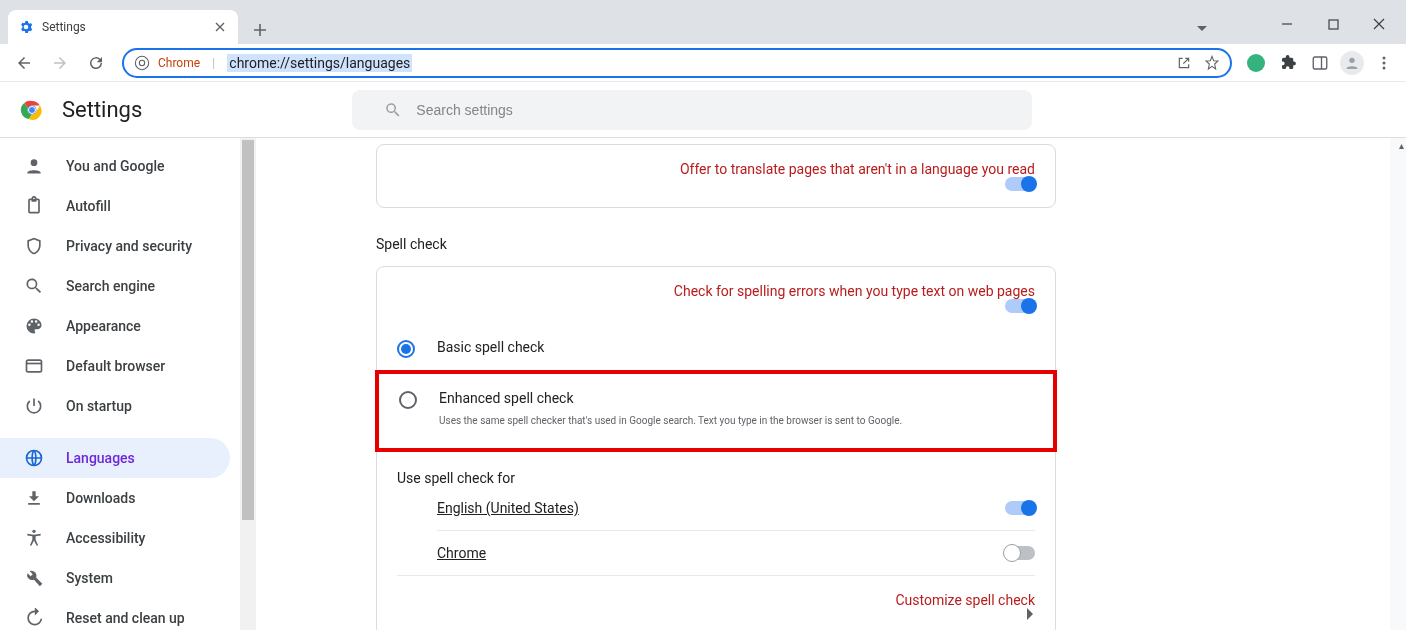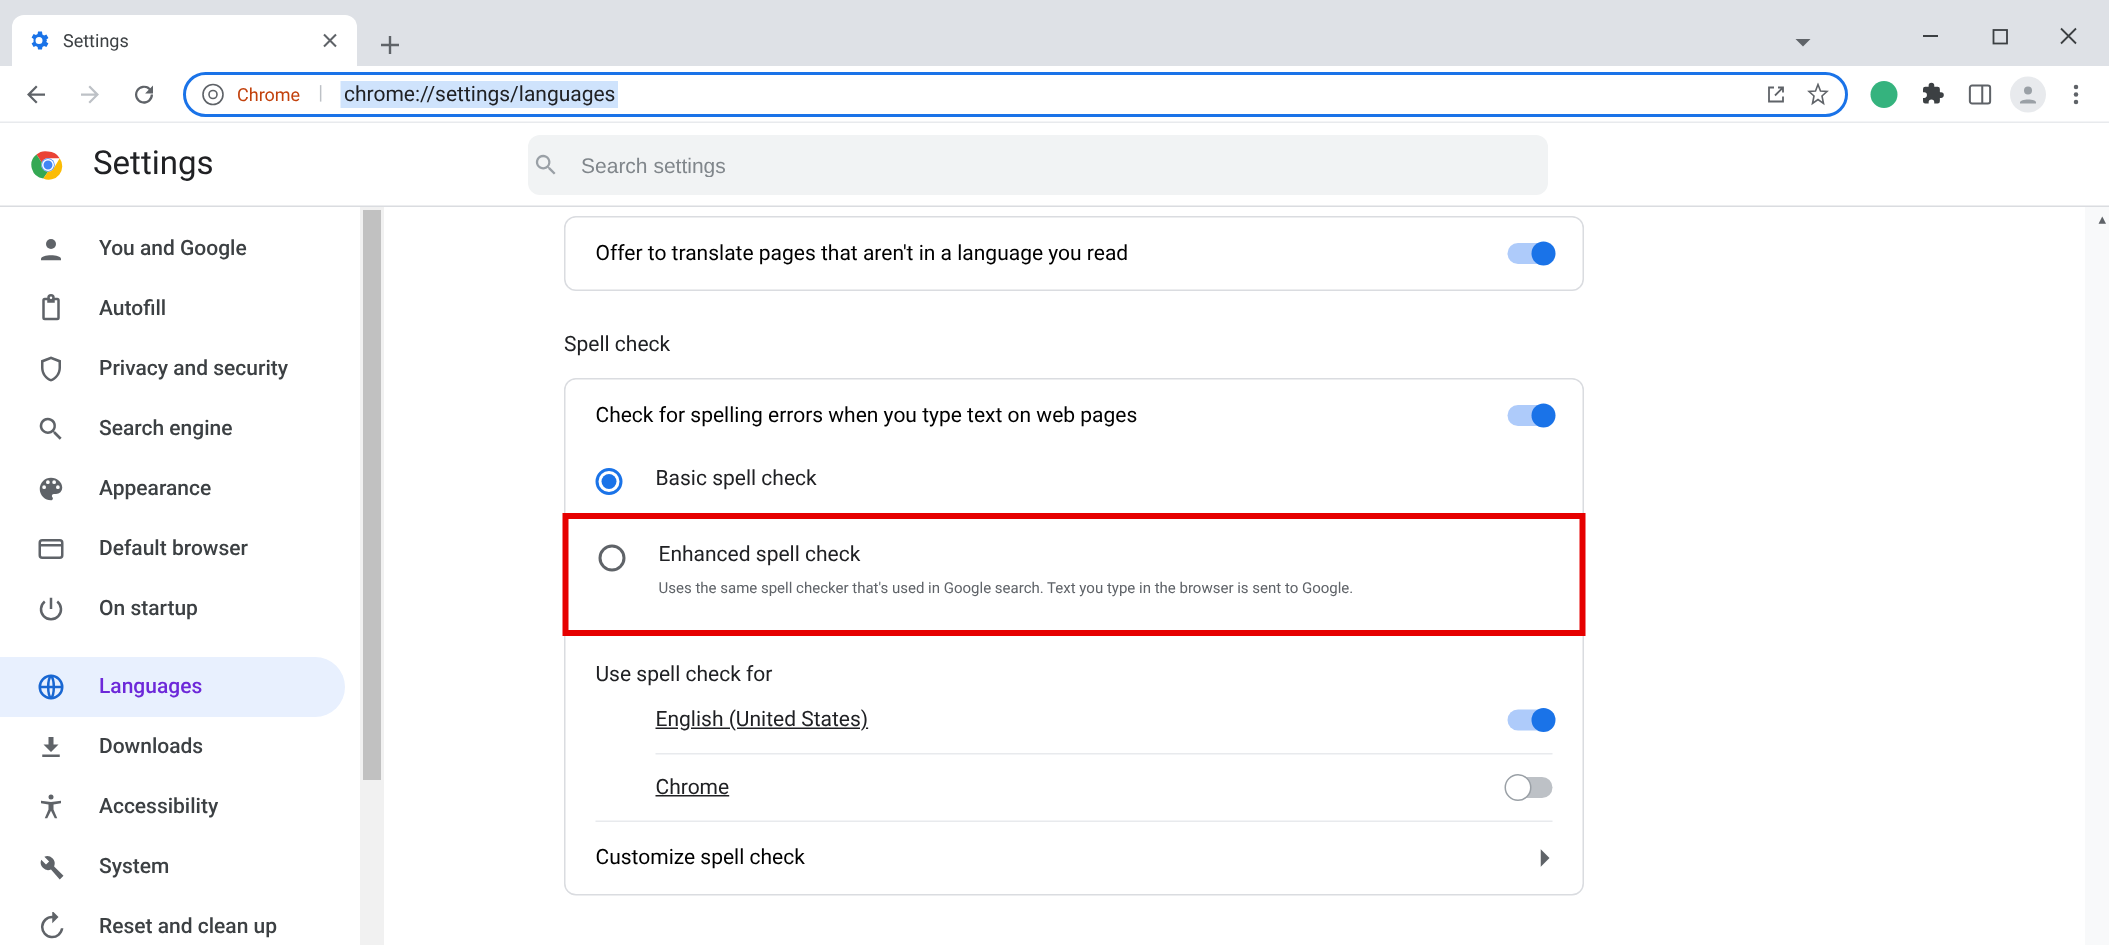--- a/index.html
+++ b/index.html
@@ -26,41 +26,41 @@
   .omnibox-url { background:#cfe3fc; color:#202124; font-size:14px; padding: 1px 2px;}
   .omnibox-right { margin-left:auto; display:flex; gap:12px; color:#5f6368;}
   .tb-icon { width:28px; height:28px; display:flex; align-items:center; justify-content:center; color:#5f6368;}
   .profile-dot { width:18px; height:18px; border-radius:50%; background:#35b37e;}
   .avatar { width:24px; height:24px; border-radius:50%; background:#e8eaed; display:flex; align-items:center; justify-content:center;}
 
   
   .settings-header { display:flex; align-items:center; height:56px; border-bottom:1px solid #dadce0; padding-left:20px;}
   .chrome-logo { width:24px; height:24px; margin-right:18px;}
   .settings-title { font-size:22px; font-weight:400; color:#202124; margin-right:210px;}
-  .search-box { flex:0 0 680px; height:40px; background:#f1f3f4; border-radius:8px; display:flex; align-items:center; padding:0 3px; gap:14px; color:#5f6368;}
+  .search-box { flex:0 0 680px; height:40px; background:#f1f3f4; border-radius:8px; display:flex; align-items:center; padding:0 32px; gap:14px; color:#5f6368;}
   .search-box input { border:none; background:transparent; font-size:14px; color:#5f6368; outline:none; flex:1;}
   .search-box input::placeholder { color:#80868b; }
 
   
   .app-body { display:flex; height:calc(630px - 8px - 36px - 38px - 56px); }
   .sidebar-wrap { width:256px; position:relative; }
   .sidebar { width:238px; height:100%; overflow:hidden; padding-top:8px;}
   .sidebar-scrollbar { position:absolute; right:0; top:0; width:16px; height:100%; background:#f1f1f1;}
   .sidebar-thumb { position:absolute; right:2px; top:2px; width:12px; height:380px; background:#c1c1c1; border-radius:0;}
   .side-item { display:flex; align-items:center; height:40px; padding-left:24px; gap:22px; color:#3c4043; font-size:14px; font-weight:500; border-radius:0 20px 20px 0; margin-right:8px;}
   .side-item.active { background:#e8f0fe; color:#6d28d9; }
   .side-item .side-icon { width:20px; display:flex; justify-content:center; }
 
   
   .main { flex:1; position:relative; overflow:hidden; }
   .main-scroll { position:absolute; right:0; top:0; width:16px; height:100%; background:#f8f9fa;}
   .main-scroll-up { position:absolute; right:2px; top:2px; color:#5f6368; font-size:10px;}
   .content { width:680px; margin-left:120px; padding-bottom:40px;}
   .card { border:1px solid #dadce0; border-radius:8px; background:#fff; }
-  .card-row { display:flex; align-items:center; justify-content:space-between; padding:16px 20px; font-size:14px; color:#000000;}
+  .card-row { display:flex; align-items:flex-end; justify-content:space-between; padding:16px 20px; font-size:14px; color:#b91c1c;flex-direction:column;}
   .section-title { font-size:14px; color:#202124; margin:28px 0 14px 0;}
   .toggle { width:30px; height:14px; border-radius:8px; position:relative;}
   .toggle.on { background:#aecbfa;}
   .toggle.on::after { content:""; position:absolute; width:16px; height:16px; background:#1a73e8; border-radius:50%; right:-2px; top:-1px;}
   .toggle.off { background:#bdc1c6;}
   .toggle.off::after { content:""; position:absolute; width:16px; height:16px; background:#fff; border:1px solid #9aa0a6; border-radius:50%; left:-2px; top:-2px;}
   .radio-row { display:flex; align-items:flex-start; padding:10px 20px; gap:22px;}
   .radio { width:18px; height:18px; border:2px solid #5f6368; border-radius:50%; flex-shrink:0; margin-top:1px; position:relative;}
   .radio.selected { border-color:#1a73e8;}
   .radio.selected::after { content:""; position:absolute; inset:2px; background:#1a73e8; border-radius:50%;}

